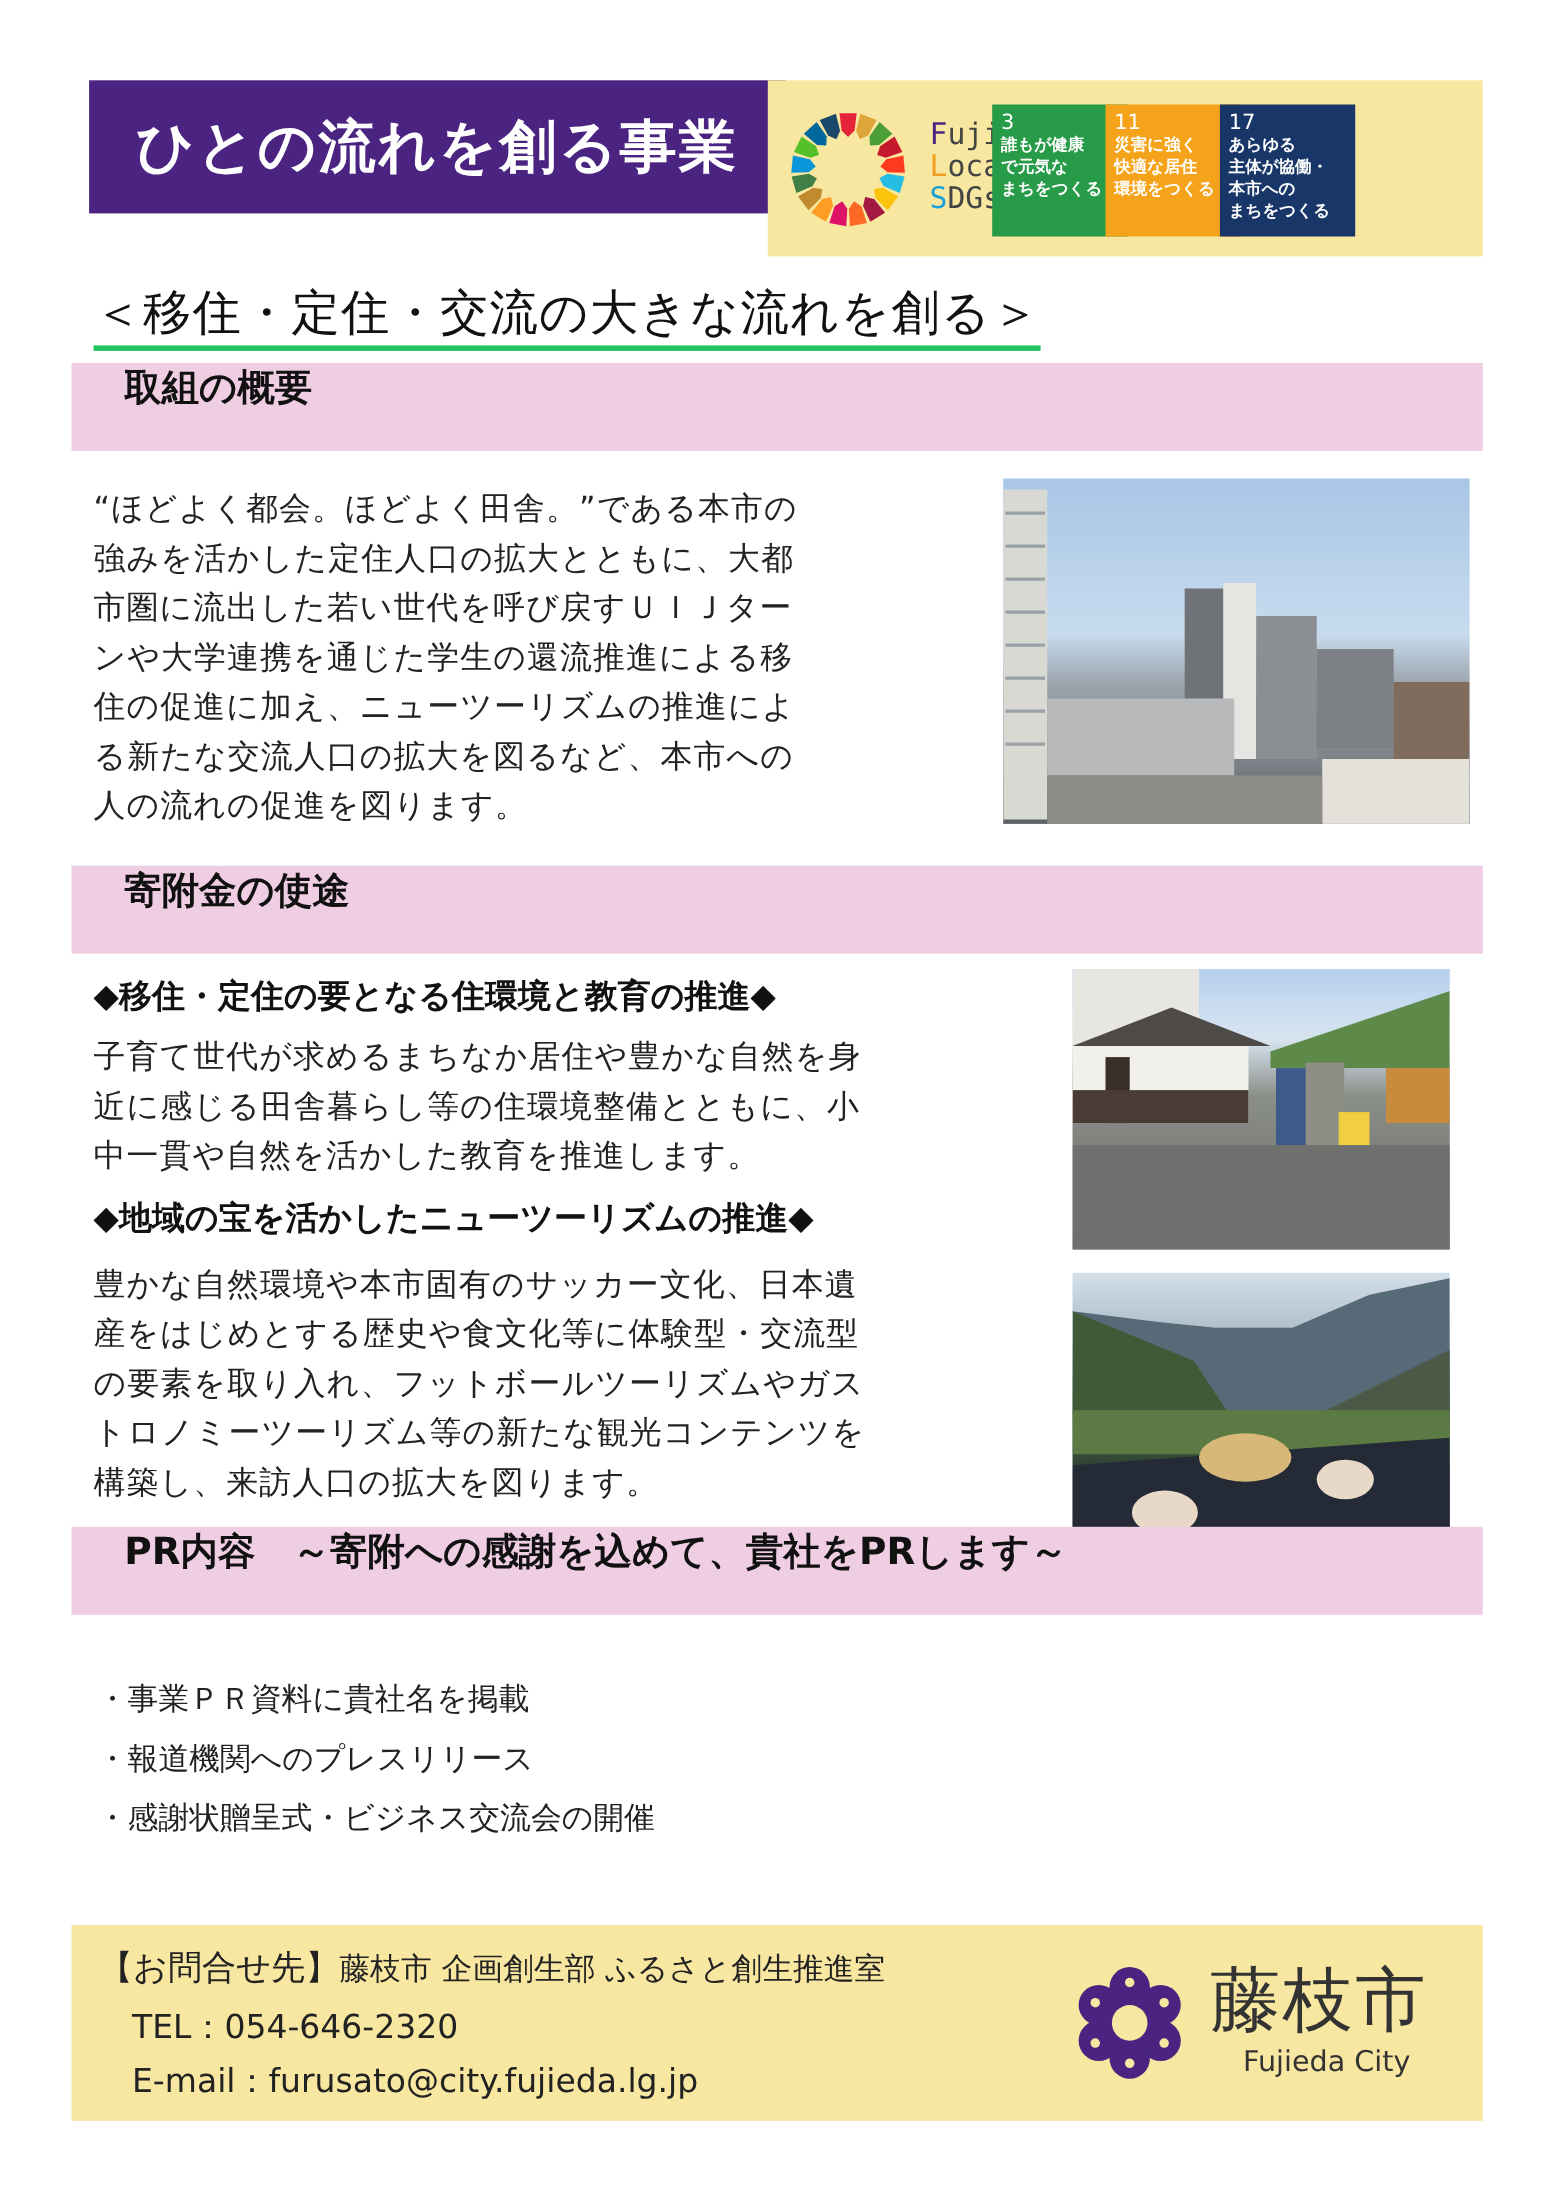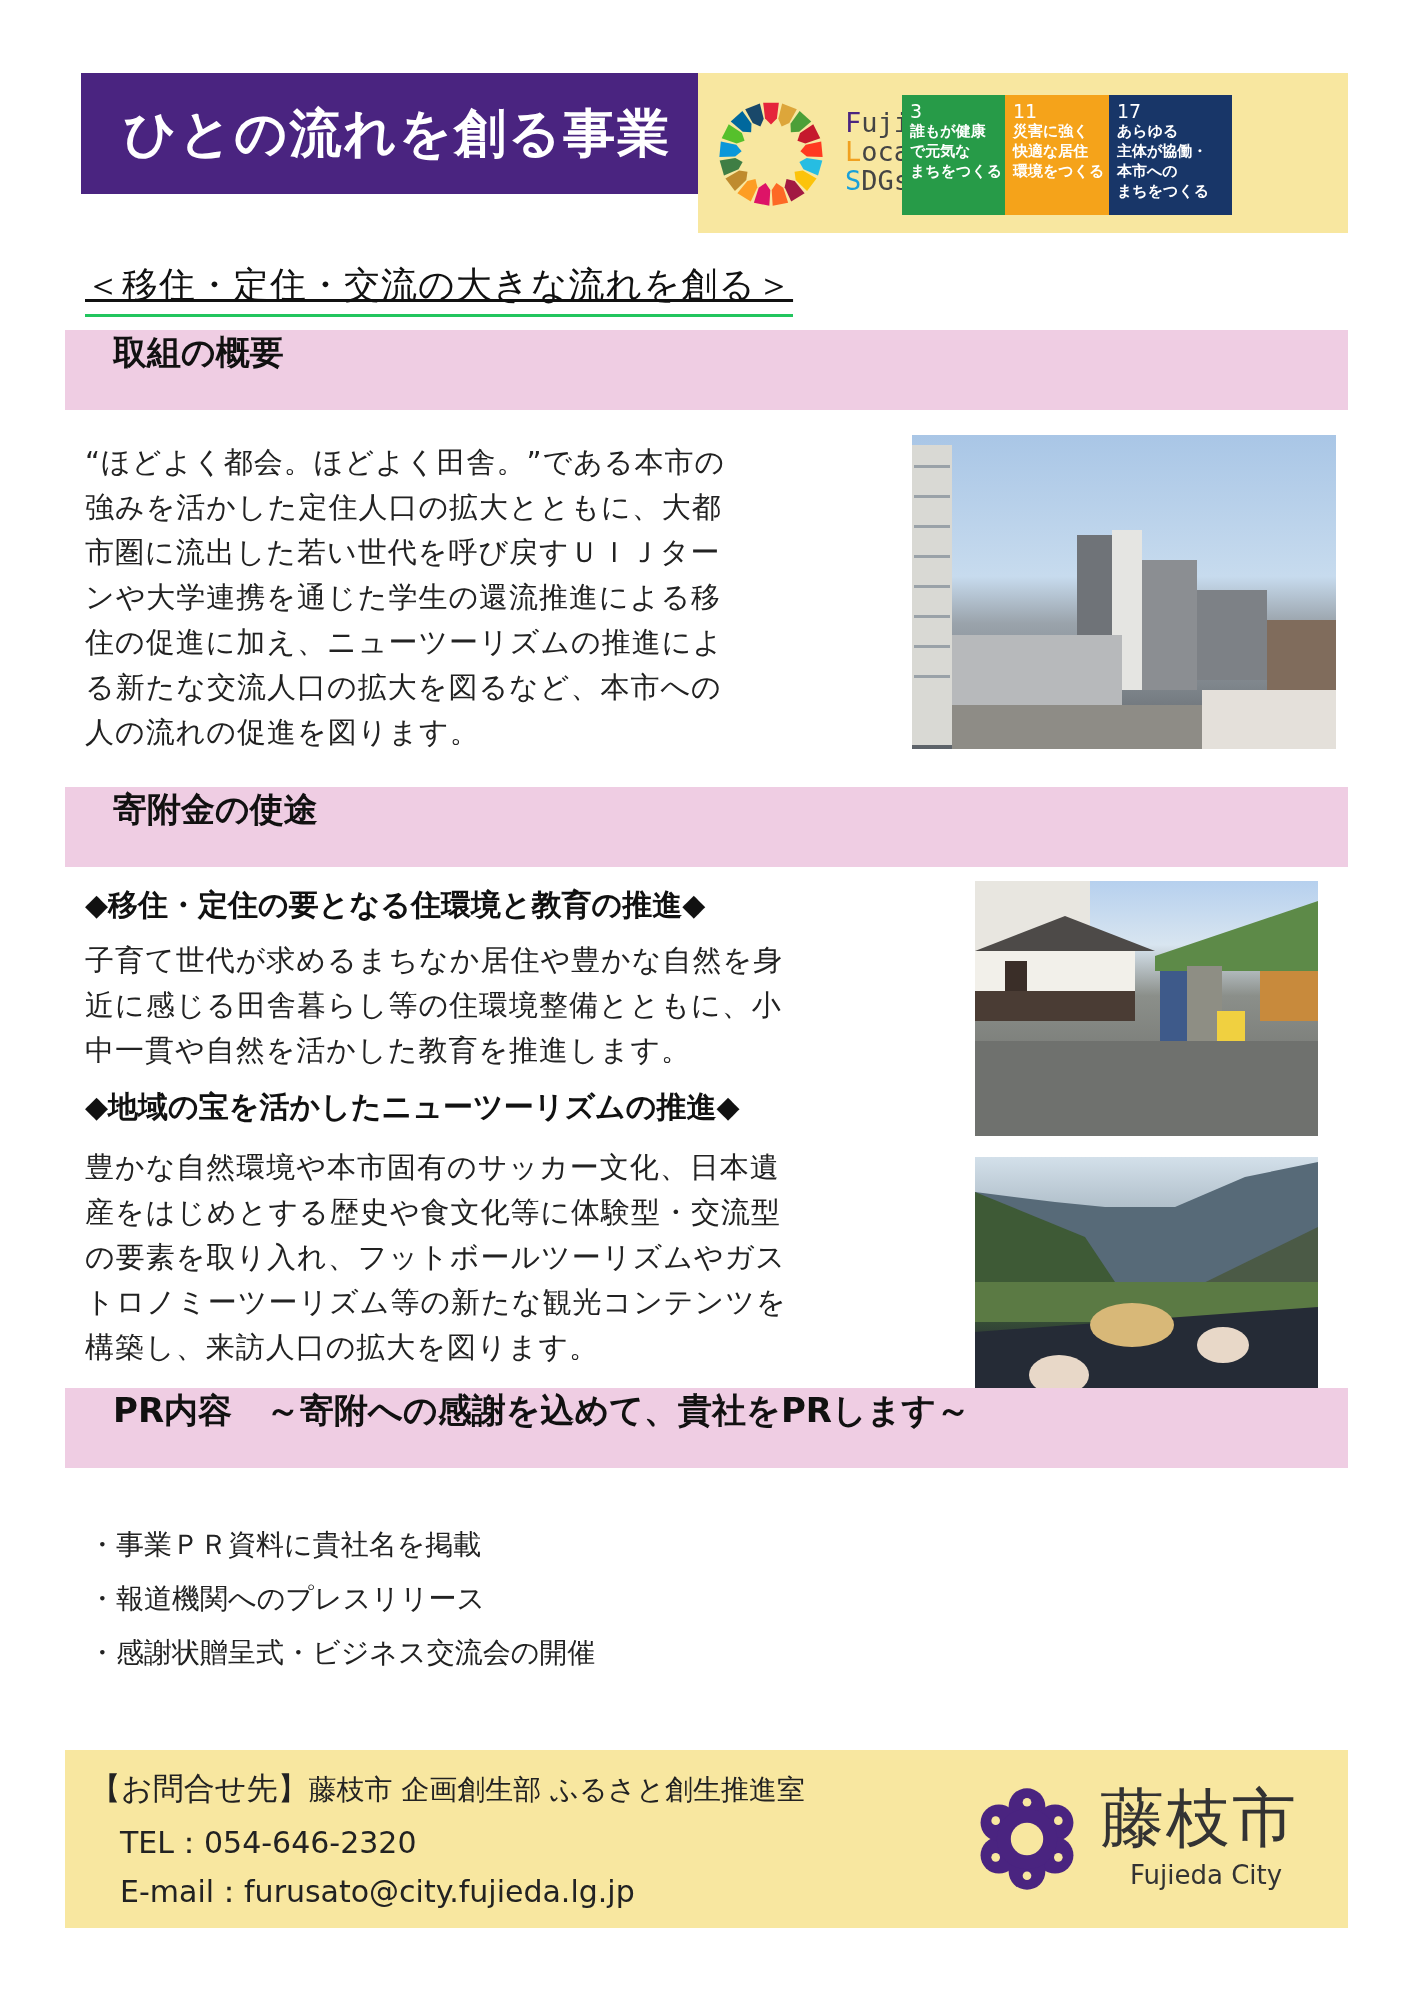--- a/index.html
+++ b/index.html
@@ -15,22 +15,22 @@
   #sdg-text { left:845px; top:108px; font-family:"DejaVu Sans Mono","Liberation Mono",monospace;
               font-size:27px; line-height:29px; color:#444; }
   #sdg-text .c1 { color:#4a2480; } #sdg-text .c2 { color:#f0a020; } #sdg-text .c3 { color:#1aa0d8; }
   .goal { top:95px; width:123px; height:120px; color:#fff; font-weight:bold; font-size:15px;
           line-height:20px; padding:6px 8px; box-sizing:border-box; }
   .goal .num { font-size:19px; font-weight:normal; line-height:20px; }
   #goal-3 { left:902px; background:#279b48; }
   #goal-11 { left:1005px; background:#f5a31a; }
   #goal-17 { left:1109px; background:#183668; }
   
-  #subtitle { left:85px; top:258px; font-size:36px; line-height:54px; border-bottom:3px solid #22c55e;
-              padding-bottom:2px; letter-spacing:1px;text-decoration:underline; }
+  #subtitle { left:85px; top:258px; font-size:44px; line-height:54px; border-bottom:5px solid #22c55e;
+              padding-bottom:2px; letter-spacing:1px; }
   .sec-bar { left:65px; width:1283px; height:80px; background:#efcde3;
              display:flex; padding-left:48px; box-sizing:border-box; }
   .sec-bar span { font-weight:bold; font-size:34px; }
   #sec1 { top:330px; }
   #sec2 { top:787px; }
   #sec3 { top:1388px; }
   .body-text { font-size:29px; line-height:45px; color:#222; letter-spacing:1px; }
   #overview-text { left:85px; top:440px; width:800px; }
   .img { overflow:hidden; }
   #city-photo { left:912px; top:435px; width:424px; height:314px;

